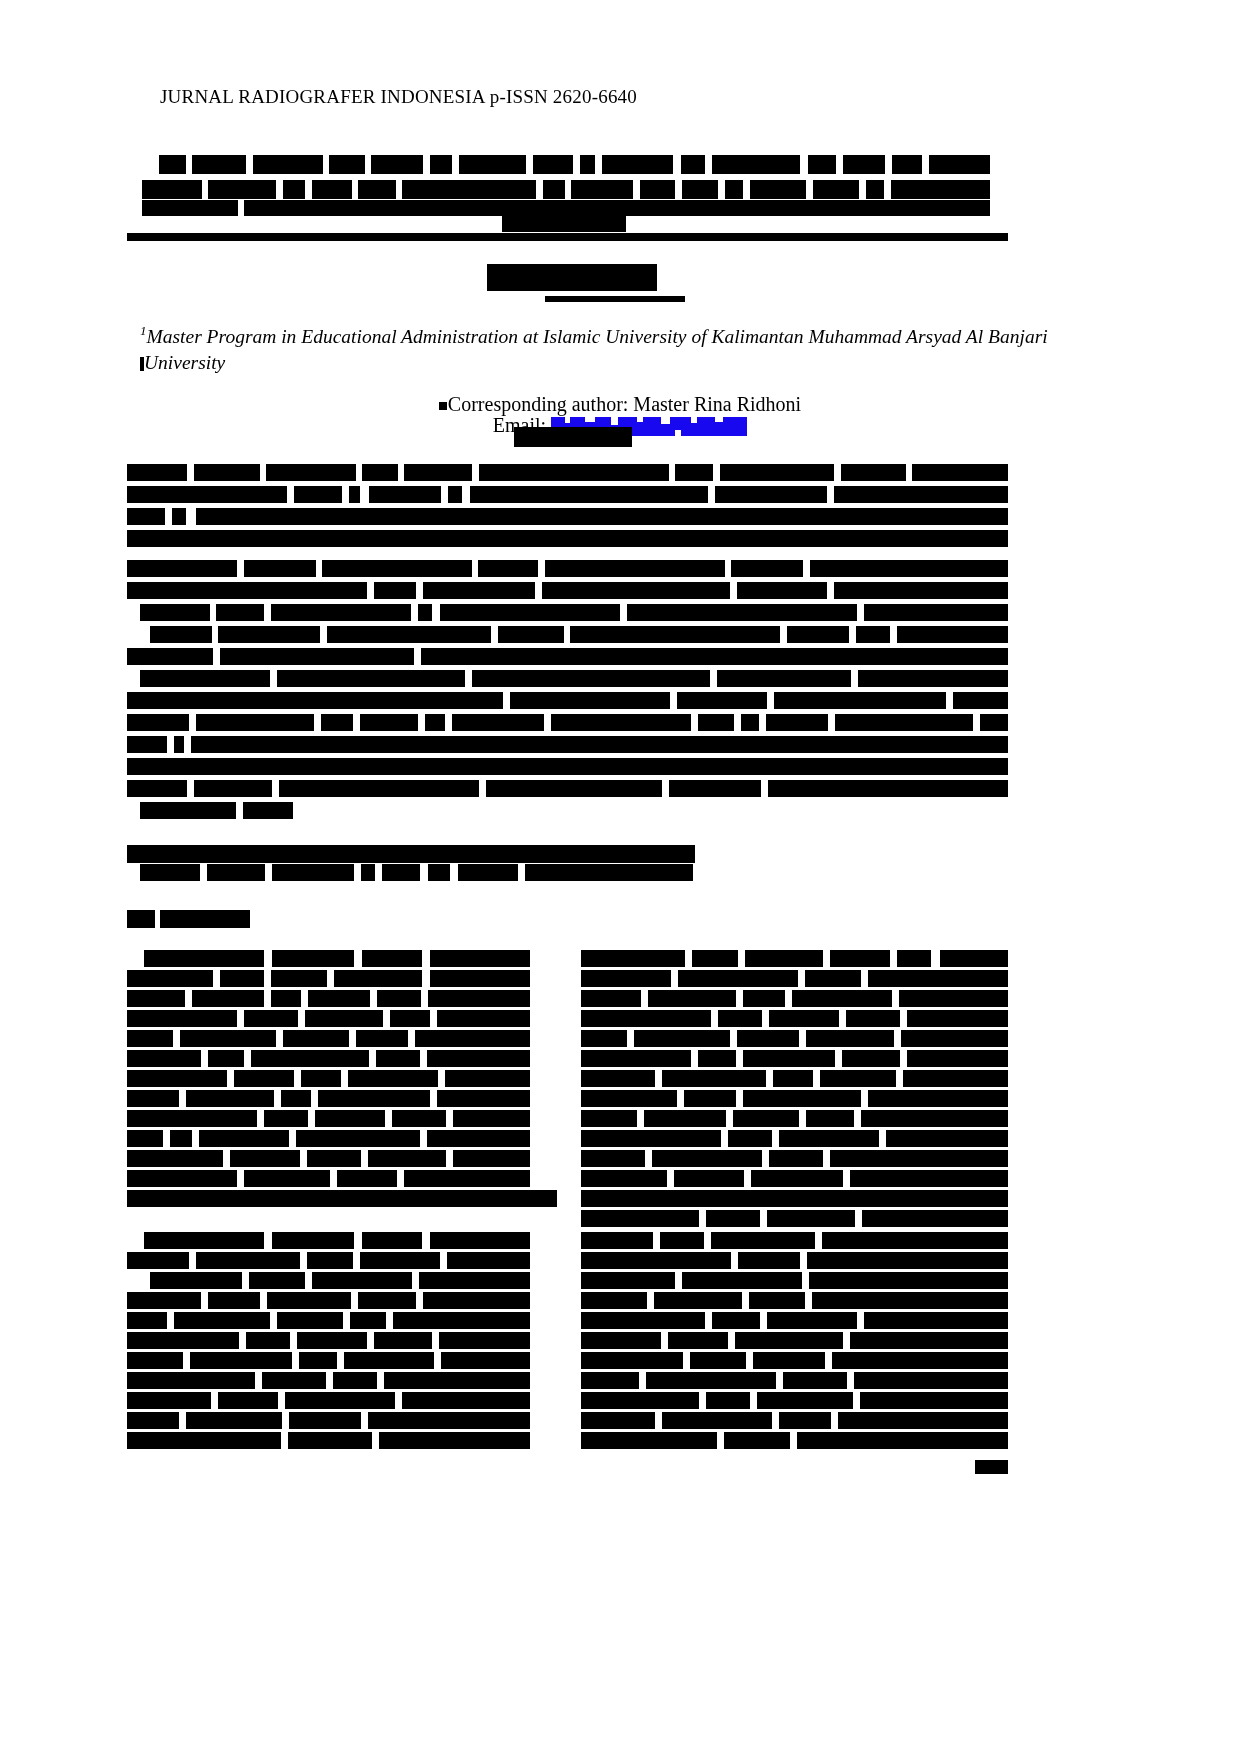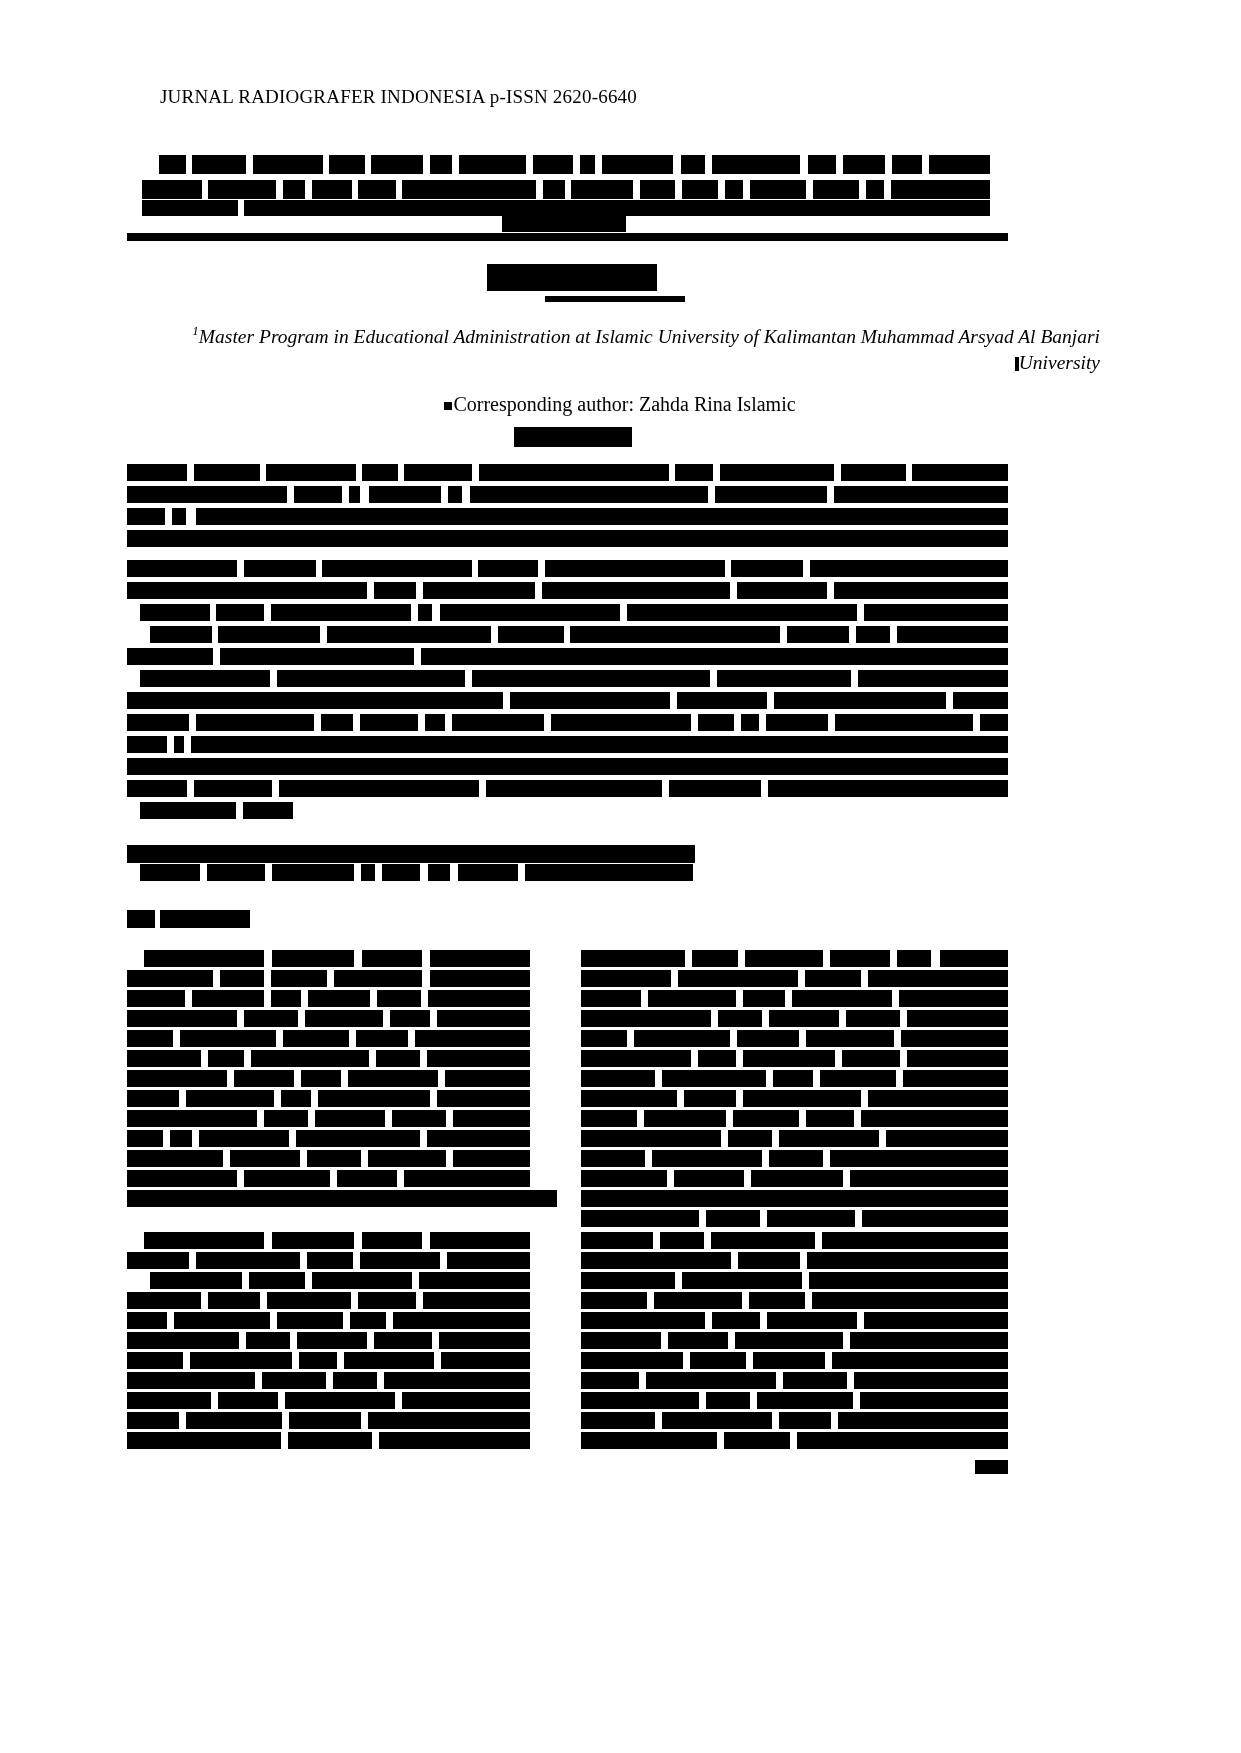--- a/index.html
+++ b/index.html
@@ -71,21 +71,21 @@
     height: 9px;
     background: #000000;
   }
 
   
   .affiliation {
     position: absolute;
     left: 140px;
     top: 318px;
     width: 960px;
-    text-align: right;
+    text-align: left;
     font-style: italic;
     font-size: 19.5px;
     line-height: 26px;
   }
   .affiliation sup { font-size: 13px; font-style: italic; }
   .affil-dot {
     display: inline-block;
     width: 4px; height: 14px;
     background: #000;
     vertical-align: -2px;
@@ -201,21 +201,36 @@
   <div class="authors-redact2"></div>
   <div class="authors-redact3"></div>
   <div class="authors-redact"></div>
 
   <div class="affiliation">
     <sup>1</sup><span>Master Program in Educational Administration at Islamic University of Kalimantan Muhammad Arsyad Al Banjari</span><br>
     <span class="affil-dot"></span><span>University</span>
   </div>
 
   <div class="corresponding">
-    <span class="sq"></span><span>Corresponding author: Zahda Rina Islamic</span>
+    <span class="sq"></span><span>Corresponding author: Master Rina Ridhoni</span>
+  </div>
+  <div class="email-line">
+    <span>Email:</span>
+    <span class="email-redact">
+      <span class="notch" style="left:14px; top:0; width:5px; height:6px;"></span>
+      <span class="notch" style="left:34px; top:0; width:10px; height:5px;"></span>
+      <span class="notch" style="left:60px; top:0; width:7px; height:8px;"></span>
+      <span class="notch" style="left:86px; top:0; width:6px; height:5px;"></span>
+      <span class="notch" style="left:110px; top:0; width:9px; height:7px;"></span>
+      <span class="notch" style="left:140px; top:0; width:6px; height:6px;"></span>
+      <span class="notch" style="left:164px; top:0; width:8px; height:5px;"></span>
+      <span class="notch" style="left:26px; top:13px; width:6px; height:6px;"></span>
+      <span class="notch" style="left:74px; top:13px; width:7px; height:6px;"></span>
+      <span class="notch" style="left:124px; top:13px; width:6px; height:6px;"></span>
+    </span>
   </div>
 
   <div class="abs-head"></div>
 
   <div class="rgroup" style="left:0; top:0;">
 
     <div class="seg" style="left:127px; top:464px; width:60px;"></div>
     <div class="seg" style="left:194px; top:464px; width:66px;"></div>
     <div class="seg" style="left:266px; top:464px; width:90px;"></div>
     <div class="seg" style="left:362px; top:464px; width:36px;"></div>

